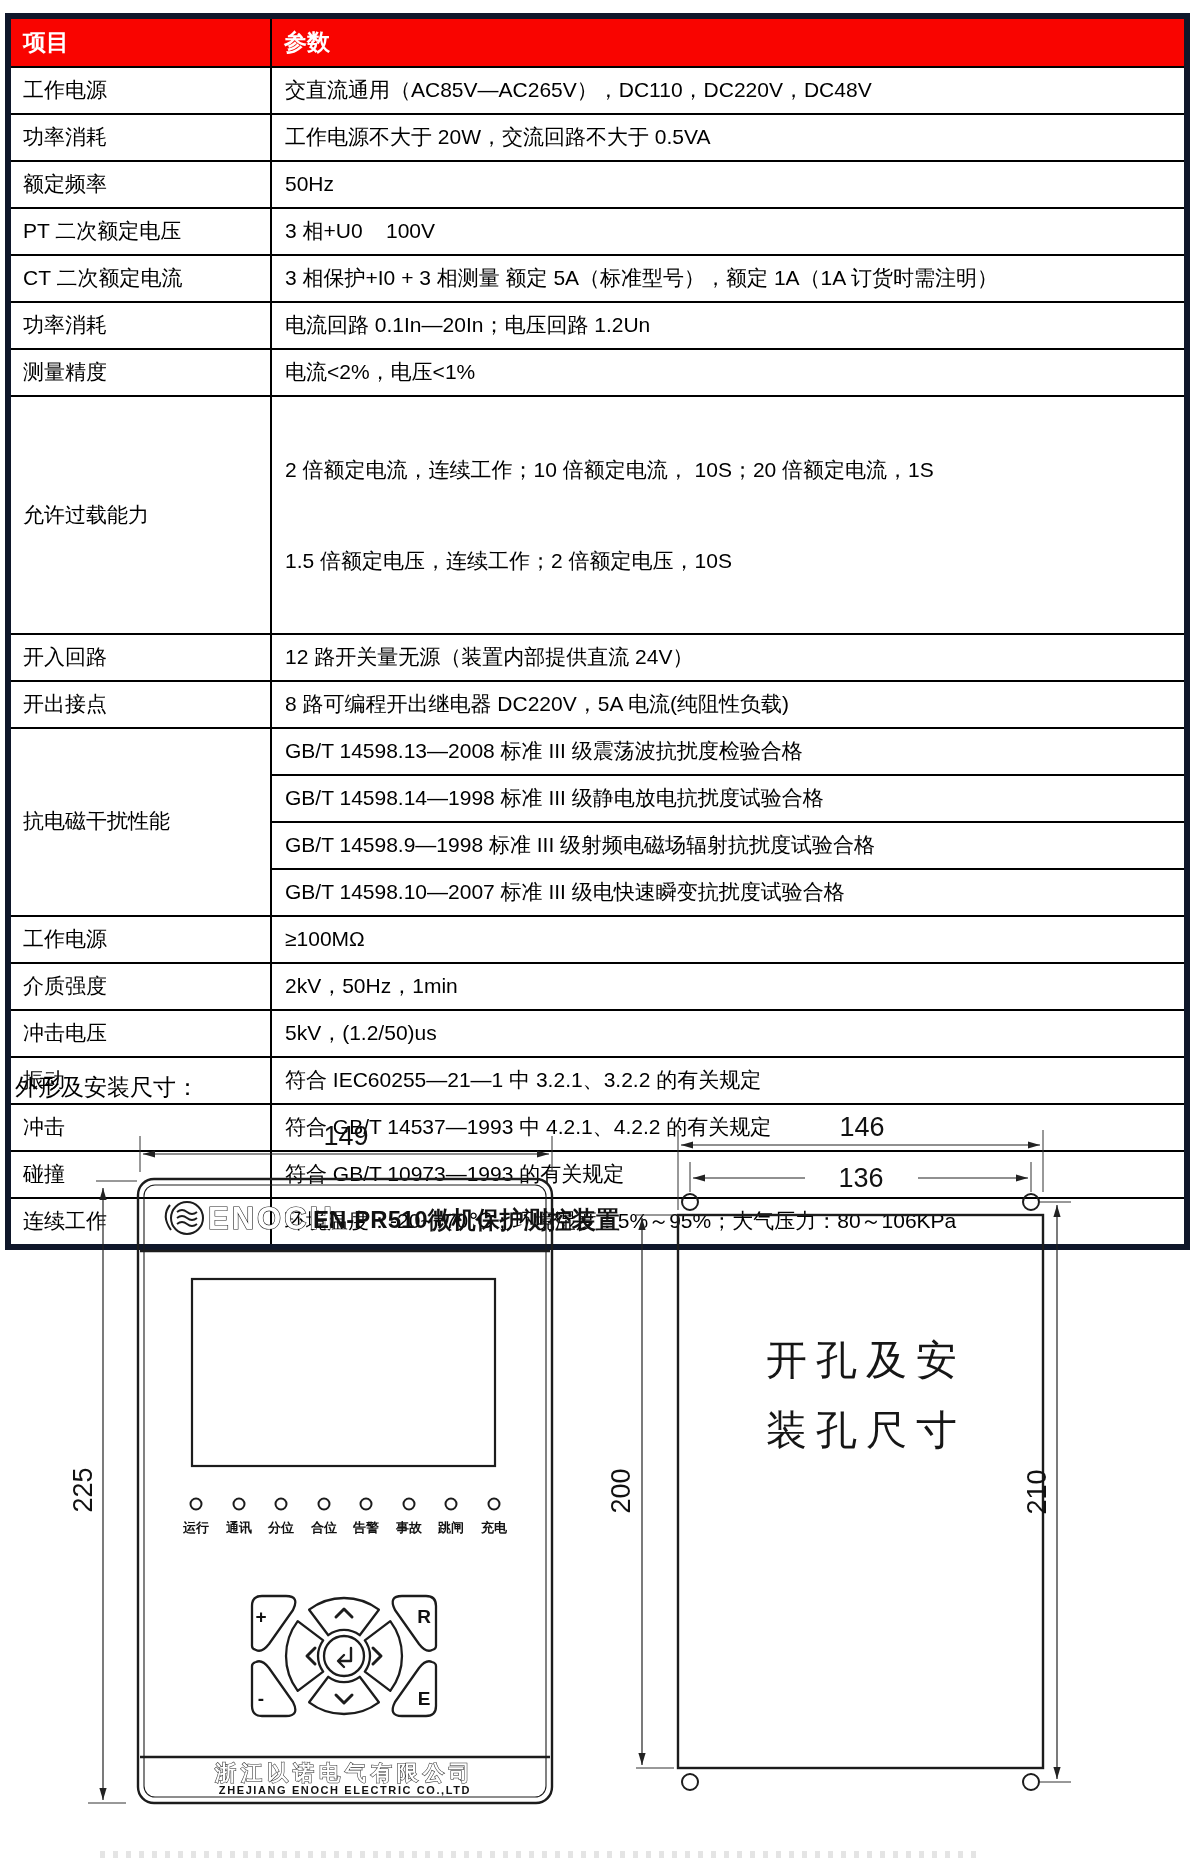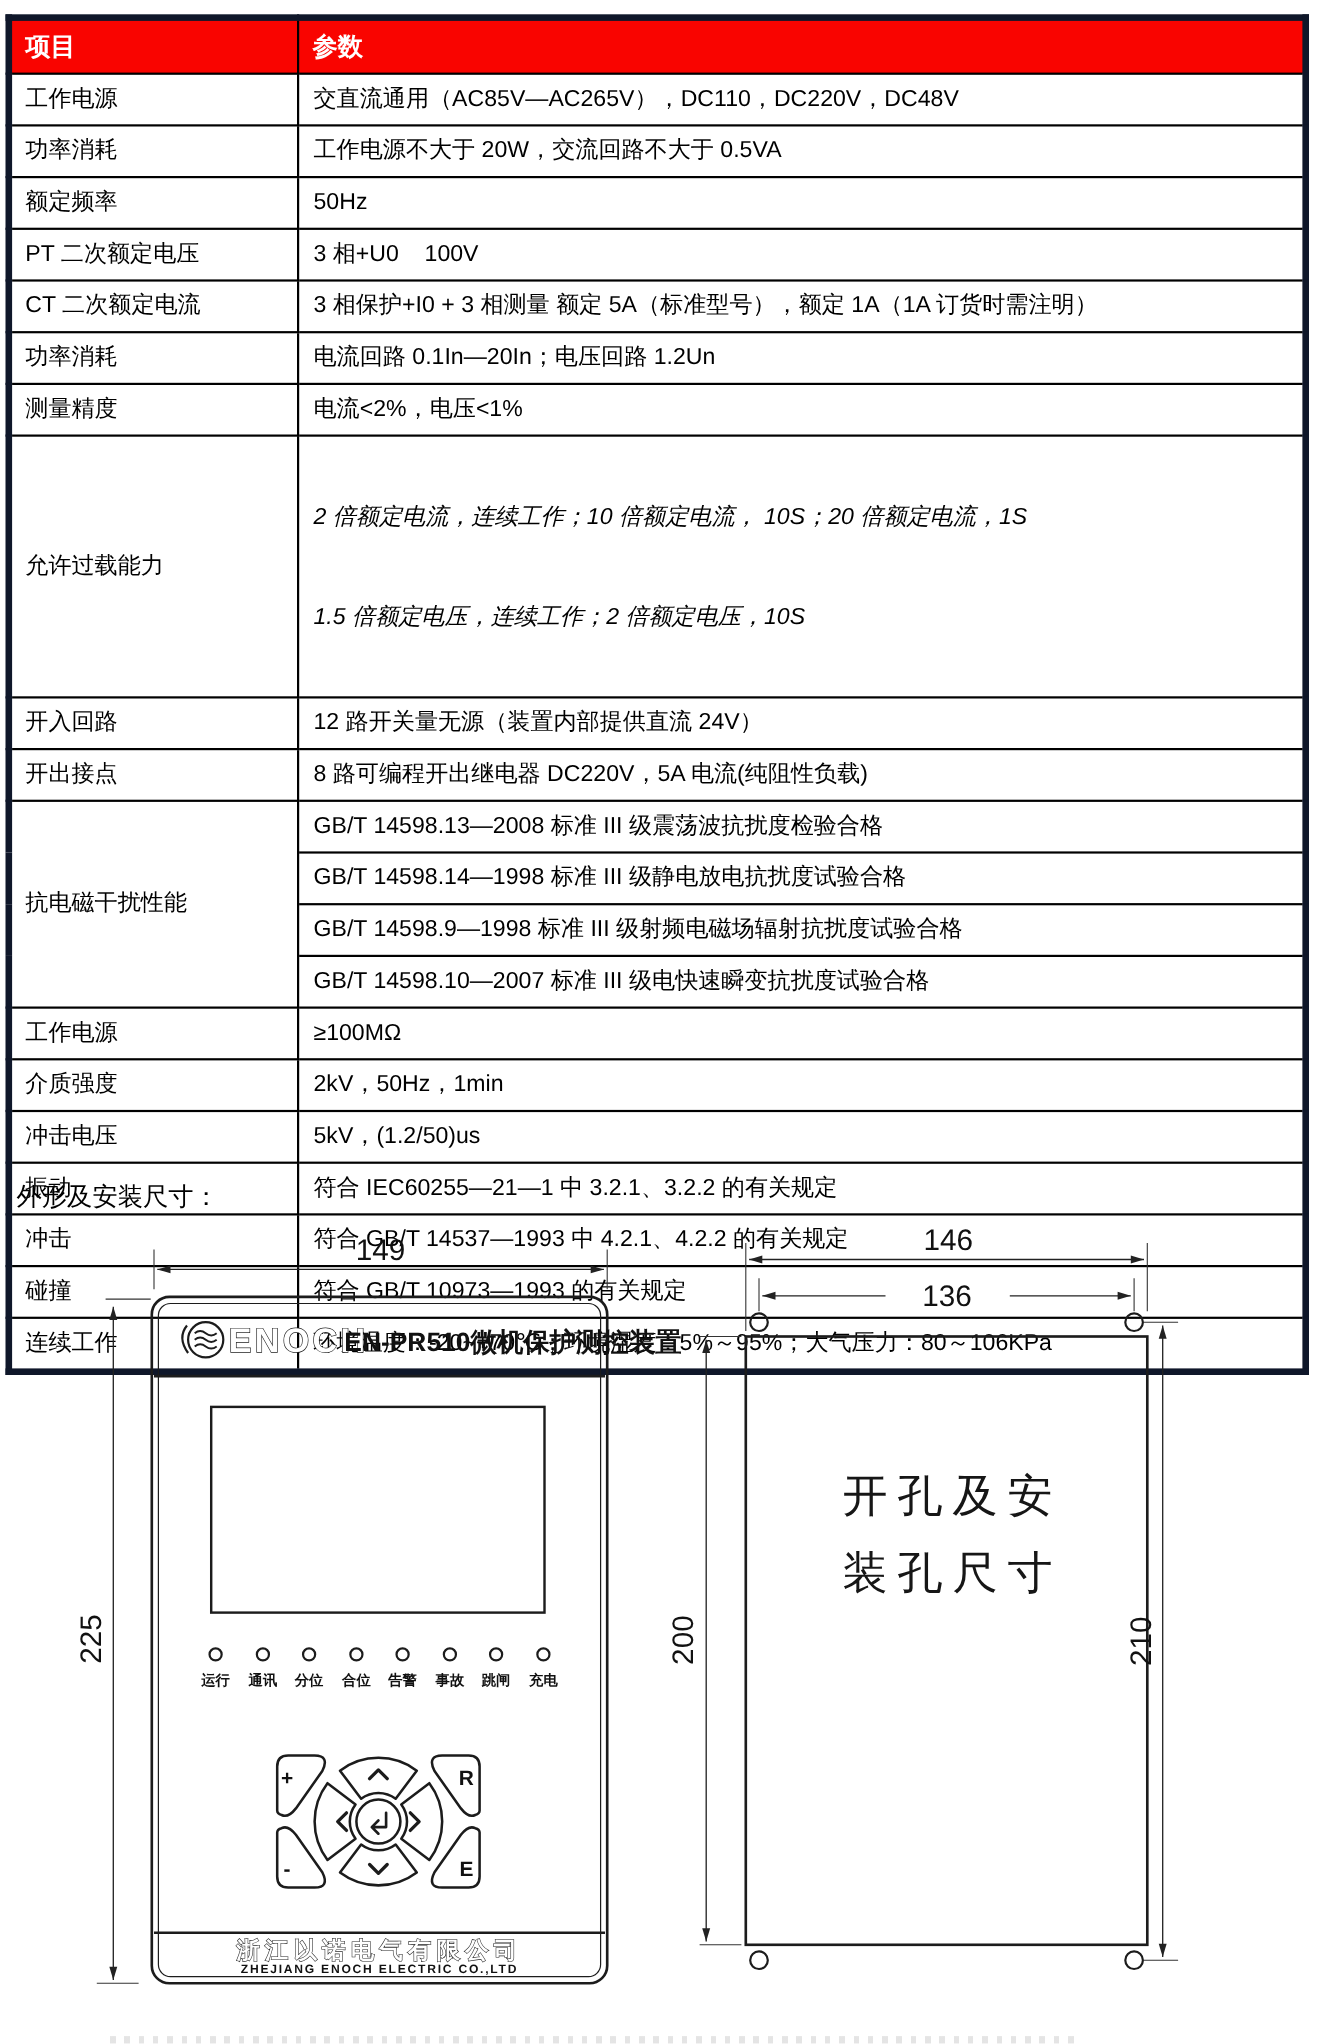--- a/index.html
+++ b/index.html
@@ -9,21 +9,21 @@
   
   table.spec{position:absolute;left:5px;top:13px;width:1185px;border-collapse:collapse;
              table-layout:fixed;border:6px solid #0f172a;}
   table.spec col.c1{width:263px;}
   table.spec th, table.spec td{border:2px solid #000;vertical-align:middle;}
   table.spec th{background:#f90400;color:#fff;font-size:23px;font-weight:600;
                 text-align:left;padding:0 8px 0 12px;height:47px;}
   table.spec td{font-size:21px;padding:0 16px 0 13px;height:45px;white-space:pre-wrap;line-height:1.25;}
   table.spec td.item{padding-left:12px;}
   table.spec tr.tall td{height:80px;}
-  .two-line div{line-height:39px;font-style:italic;}
+  .two-line div{line-height:39px;}
 
   
   .section-title{position:absolute;left:15px;top:1072px;font-size:23px;font-weight:400;}
 
   
   svg.drawings{position:absolute;left:0;top:0;width:1200px;height:1858px;}
   .ol{fill:none;stroke:#1c1c1c;stroke-width:2.4px;}
   .ol-thin{fill:none;stroke:#1c1c1c;stroke-width:1.1px;}
   .dimline{fill:none;stroke:#222;stroke-width:1.2px;}
   .ext{fill:none;stroke:#333;stroke-width:1px;}

